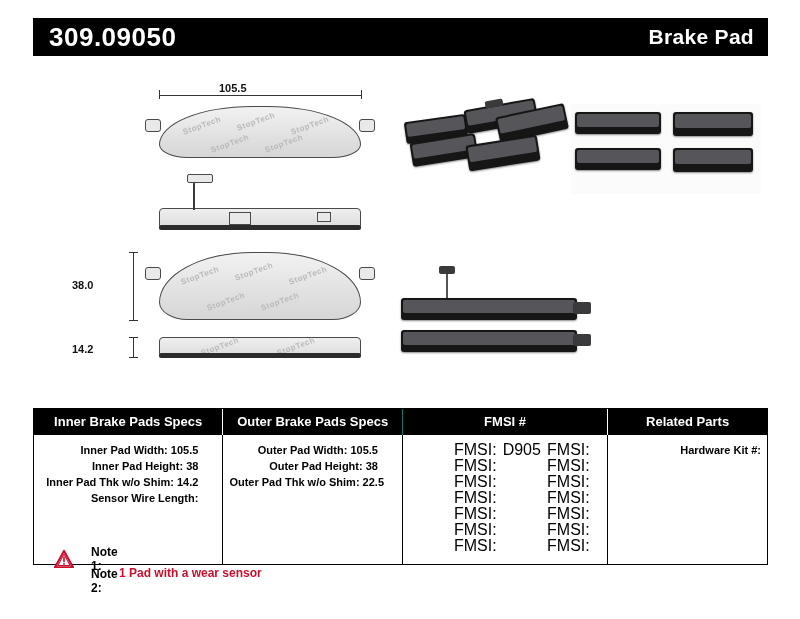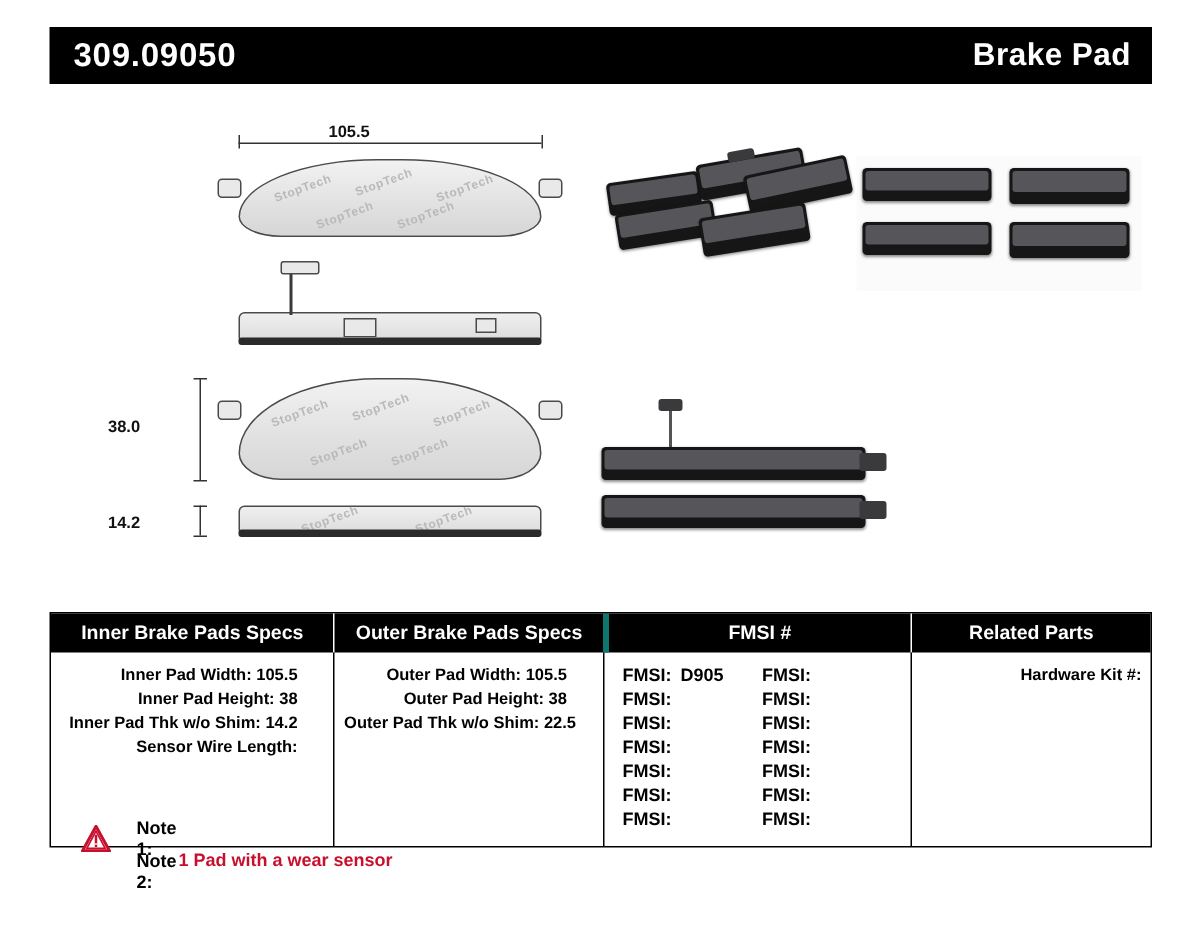--- a/index.html
+++ b/index.html
@@ -25,21 +25,21 @@
     height: 38px;
     background: #000000;
     display: flex;
     align-items: center;
     justify-content: space-between;
     box-sizing: border-box;
     padding: 0 14px 0 16px;
   }
   .header .part-number {
     color: #ffffff;
-    font-size: 22px;
+    font-size: 26px;
     font-weight: bold;
     letter-spacing: 0.5px;
     text-align: right;
   }
   .header .doc-title {
     color: #ffffff;
     font-size: 21px;
     font-weight: bold;
     letter-spacing: 0.3px;
   }
@@ -145,21 +145,21 @@
   }
   .spec-head > div {
     font-size: 13px;
     font-weight: bold;
     text-align: center;
     padding: 5px 2px 6px;
     box-sizing: border-box;
   }
   .col-inner  { width: 25.7%; }
   .col-outer  { width: 24.5%; border-left: 1px solid #ffffff; }
-  .col-fmsi   { width: 28.0%; border-left: 4px solid #0f766e; }
+  .col-fmsi   { width: 28.0%; border-left: 1px solid #0f766e; }
   .col-rel    { width: 21.8%; border-left: 1px solid #fff; }
 
   .spec-body {
     display: flex;
     min-height: 120px;
   }
   .spec-body > div {
     box-sizing: border-box;
     padding: 7px 6px 10px;
   }
@@ -182,24 +182,25 @@
   }
   .fmsi-grid {
     display: flex;
     gap: 0;
     padding-left: 6px;
   }
   .fmsi-col {
     width: 50%;
   }
   .fmsi-line {
-    font-size: 12px;
-    font-weight: bold;
+    font-size: 16px;
+    font-weight: normal;
     line-height: 16px;
     white-space: nowrap;
+    margin-left: 39px;
   }
   .fmsi-line .val { margin-left: 6px; }
 
   
   .notes {
     position: absolute;
     left: 33px;
     top: 548px;
     width: 500px;
   }

